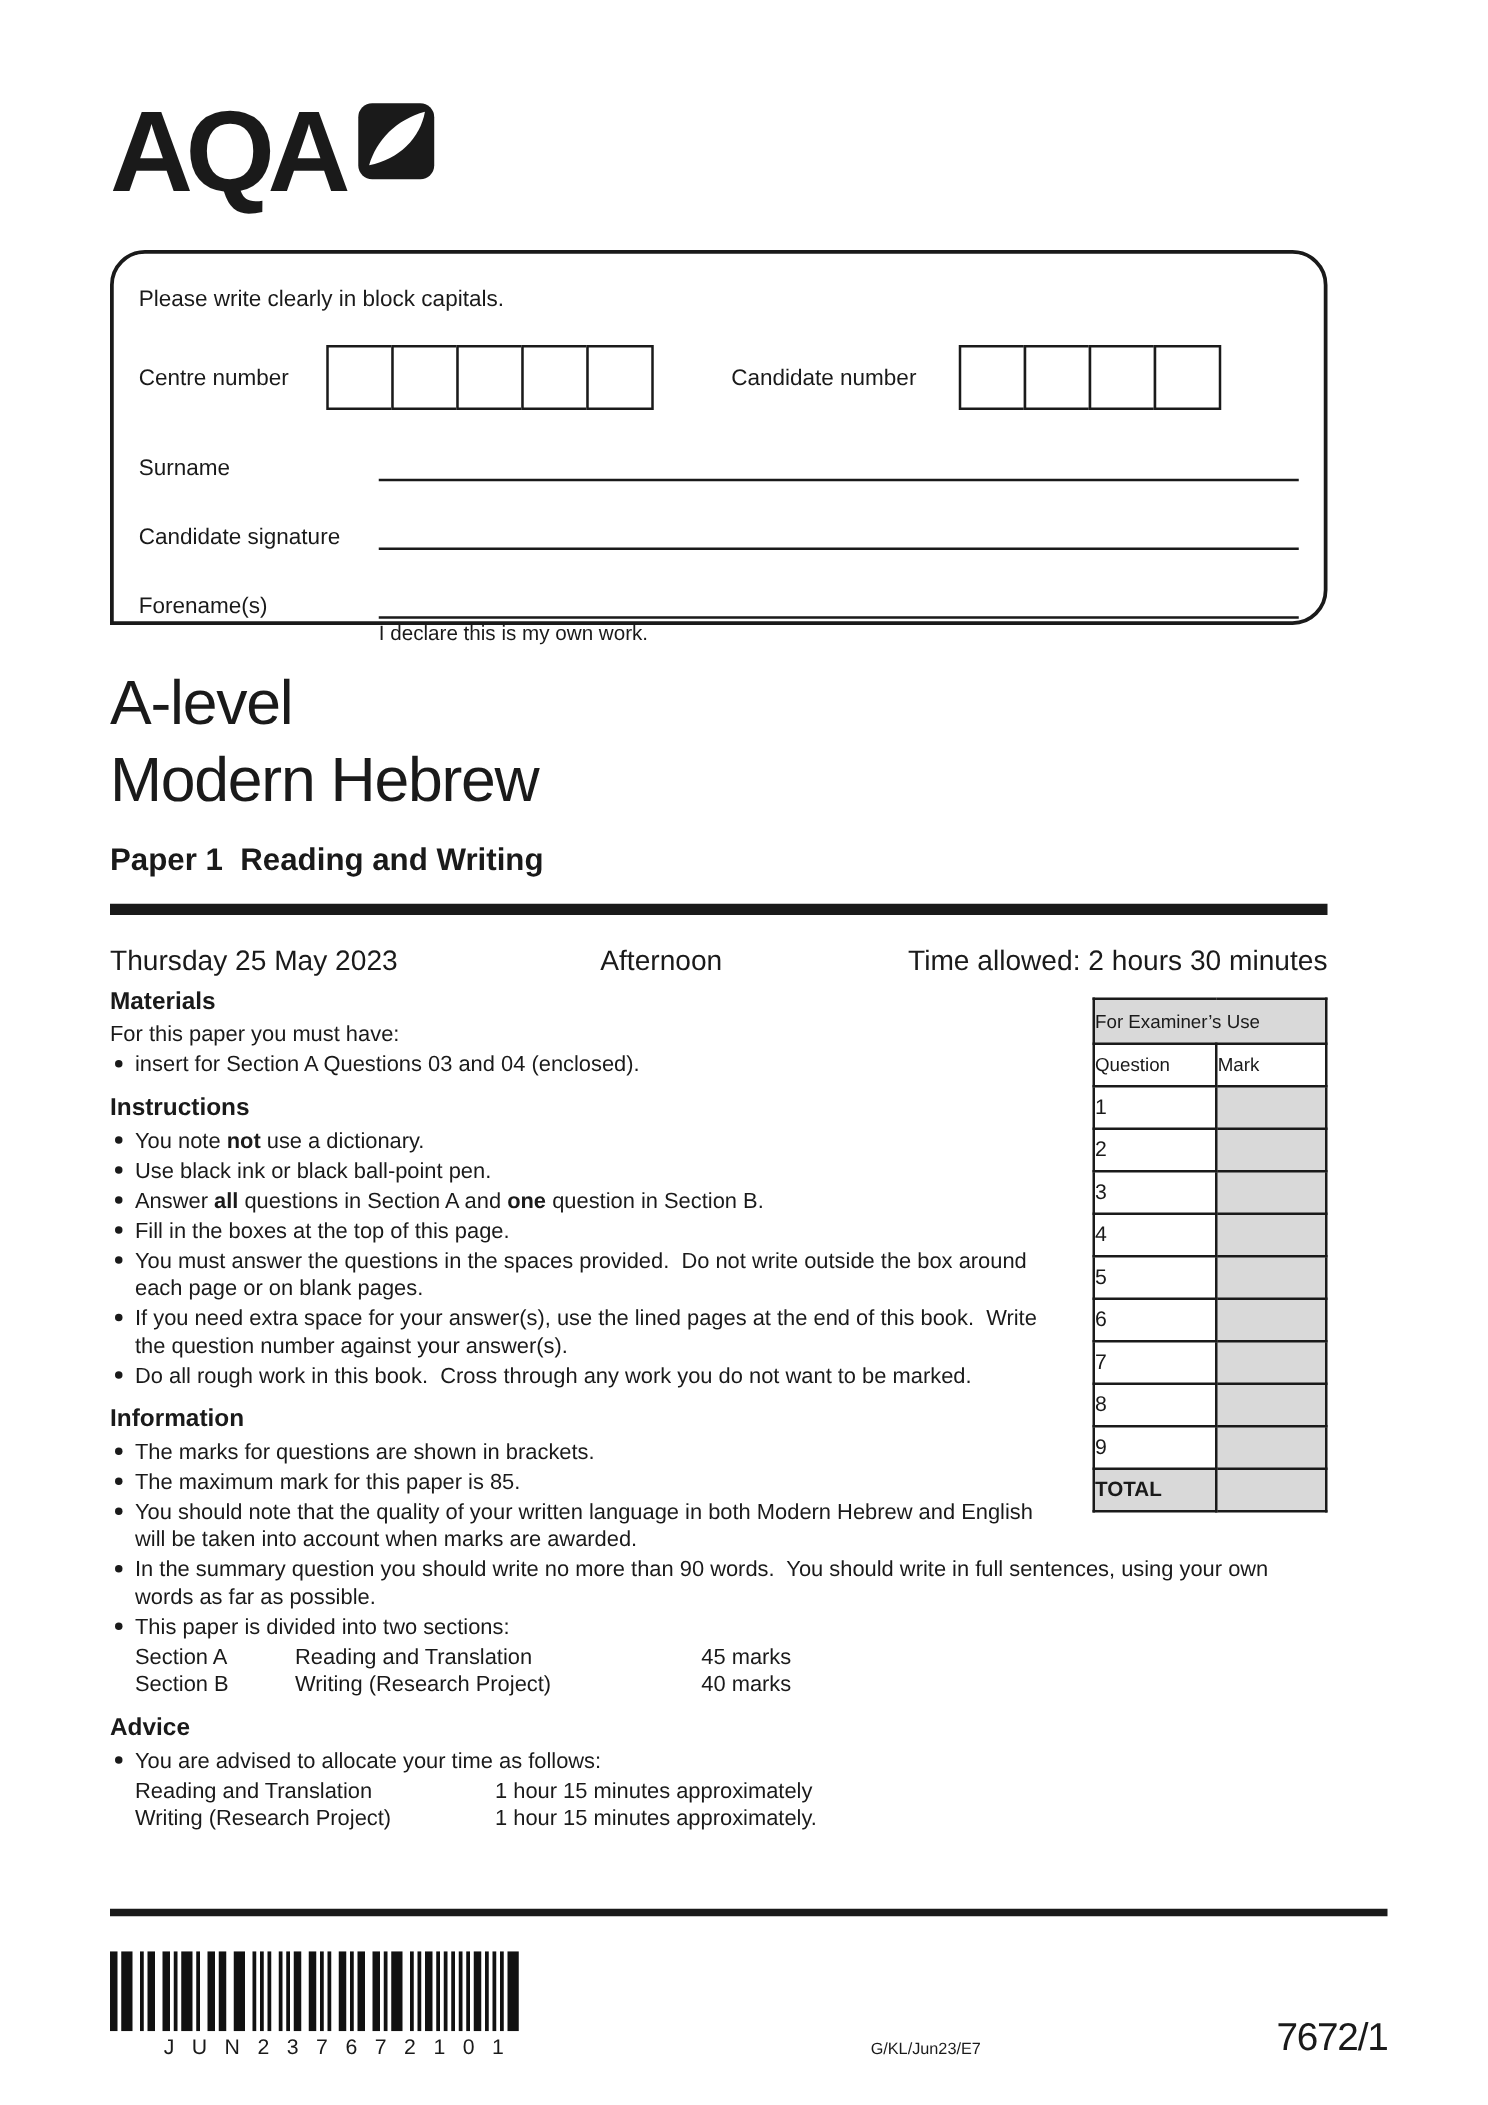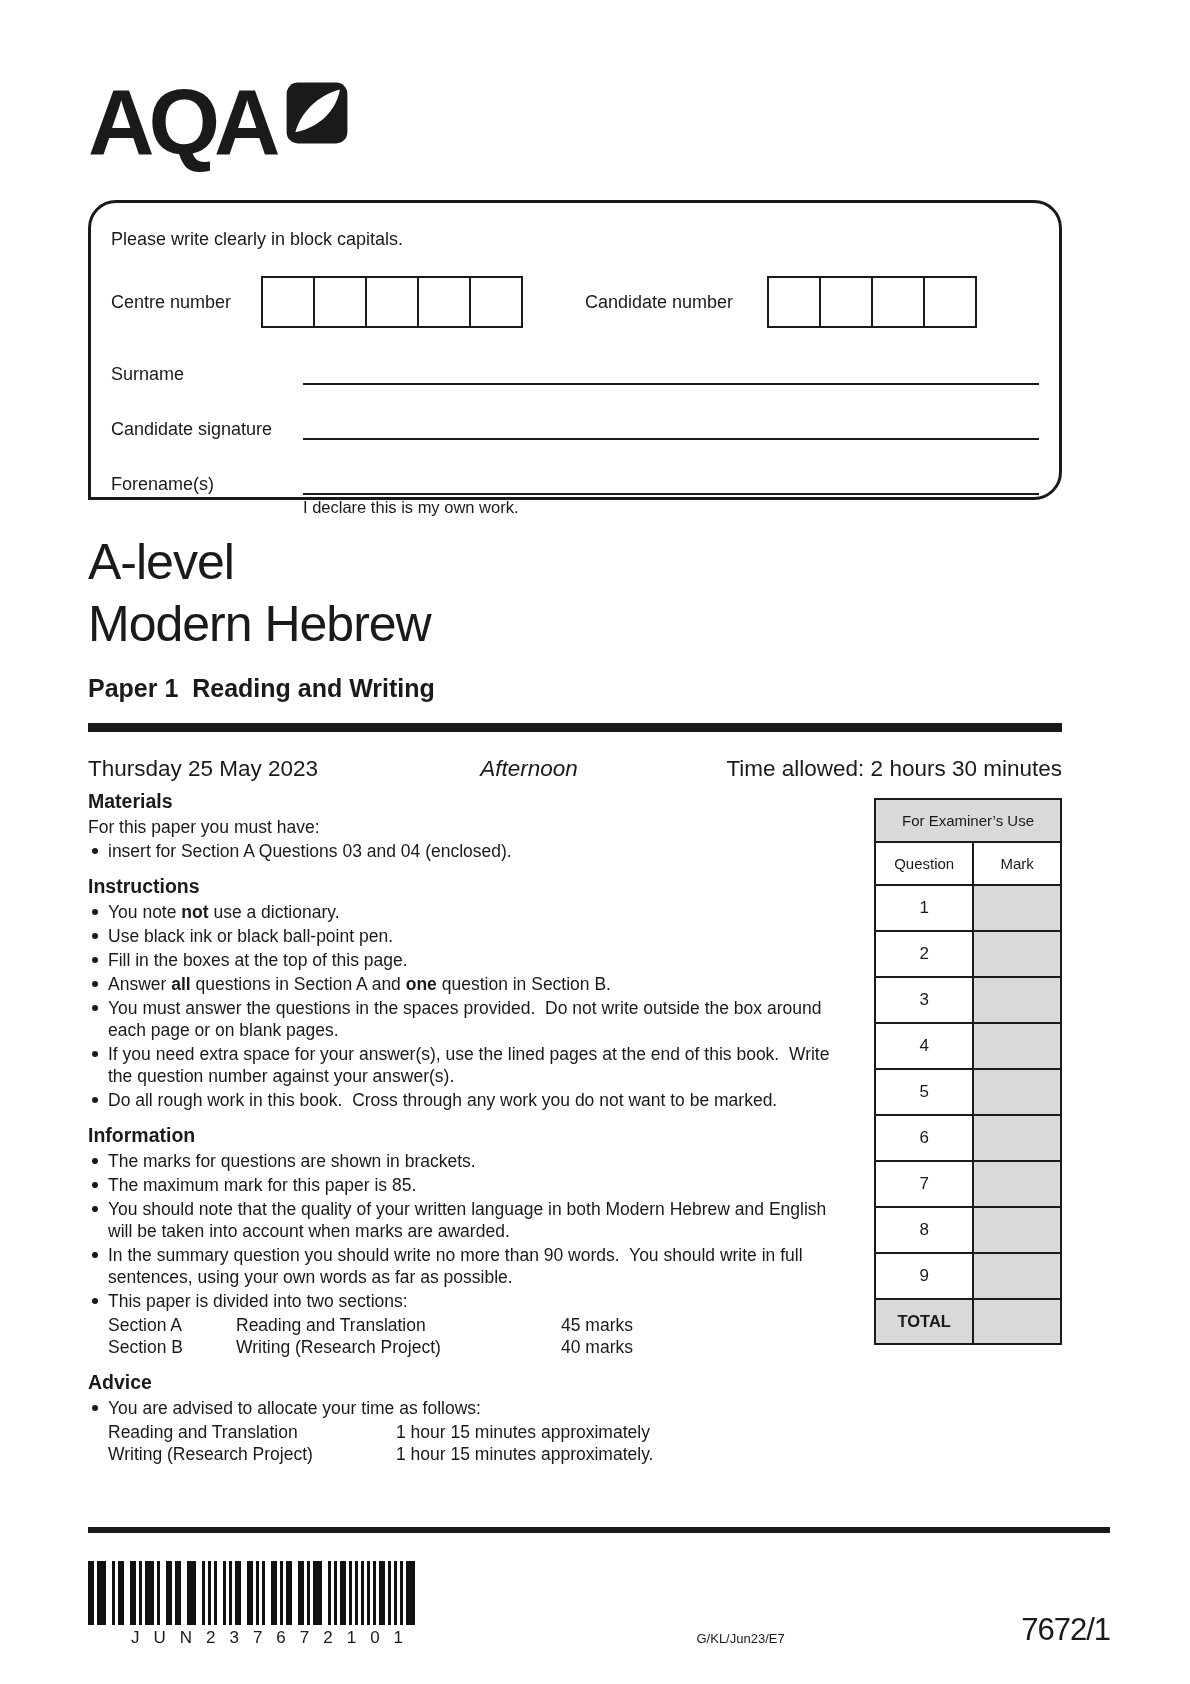--- a/index.html
+++ b/index.html
@@ -37,41 +37,41 @@
 
   
   .qual { font-size:50px; font-weight:500; letter-spacing:-1px; margin-top:34px; line-height:1.12; }
   .subj { font-size:50px; font-weight:500; letter-spacing:-1px; line-height:1.12; margin-top:6px; }
   .paper { font-size:25px; font-weight:700; margin-top:22px; white-space:pre-wrap; }
   .title-rule { height:9px; background:#1a1a1a; margin-top:20px; }
 
   
   .session-row { display:flex; margin-top:24px; font-size:22.5px;justify-content:space-between; }
   .session-row .date { width:337px; }
-  .session-row .sess { width:191px;font-style:italic; }
+  .session-row .sess { width:191px; }
 
   
   .sections { margin-top:8px; }
   .exam-table-wrap { float:right; width:188px; margin:8px 0 18px 40px; }
   h3.sec { font-size:19.5px; font-weight:700; margin:13px 0 3px 0; }
   h3.sec.first { margin-top:4px; }
   .intro { font-size:17.5px; margin:0; line-height:22px; white-space:pre-wrap; }
   .blist { margin:1px 12px 0 0; }
   .li { position:relative; padding-left:20px; font-size:17.5px; line-height:22px; margin:2px 0; white-space:pre-wrap; }
   .li::before { content:""; position:absolute; left:4px; top:8px; width:6px; height:6px; border-radius:50%; background:#1a1a1a; }
   .li .bb { font-weight:700; }
   .subrow { display:flex; margin-left:20px; font-size:17.5px; line-height:22px; }
   .subrow.abc span:nth-child(1) { width:128px; }
   .subrow.abc span:nth-child(2) { width:325px; }
   .subrow.time span:nth-child(1) { width:288px; }
 
   
   table.exam-table { border-collapse:collapse; width:188px; }
   table.exam-table th, table.exam-table td {
-    border:2px solid #1a1a1a; text-align:center; padding:12px; height:34px; font-weight:400;
+    border:2px solid #1a1a1a; text-align:left; padding:0; height:34px; font-weight:400;
   }
   .et-title { background:#d9d9d9; font-size:15px; height:36px !important; }
   .et-colhead { font-size:15px; width:99px; }
   .et-colhead.mark { width:89px; }
   .qcell { font-size:17px; background:#fff; }
   .mcell { background:#d9d9d9; }
   .total-cell { font-size:16.5px; font-weight:700 !important; background:#d9d9d9; }
   .total-mark { background:#d9d9d9; }
 
   
@@ -211,22 +211,22 @@
     <h3 class="sec first">Materials</h3>
     <p class="intro">For this paper you must have:</p>
     <div class="blist">
         <div class="li"><span>insert for Section A Questions 03 and 04 (enclosed).</span></div>
       </div>
 
     <h3 class="sec">Instructions</h3>
     <div class="blist">
         <div class="li"><span>You note </span><span class="bb">not</span><span> use a dictionary.</span></div>
         <div class="li"><span>Use black ink or black ball-point pen.</span></div>
+        <div class="li"><span>Answer </span><span class="bb">all</span><span> questions in Section A and </span><span class="bb">one</span><span> question in Section B.</span></div>
         <div class="li"><span>Fill in the boxes at the top of this page.</span></div>
-        <div class="li"><span>Answer </span><span class="bb">all</span><span> questions in Section A and </span><span class="bb">one</span><span> question in Section B.</span></div>
         <div class="li"><span>You must answer the questions in the spaces provided.  Do not write outside the box around each page or on blank pages.</span></div>
         <div class="li"><span>If you need extra space for your answer(s), use the lined pages at the end of this book.  Write the question number against your answer(s).</span></div>
         <div class="li"><span>Do all rough work in this book.  Cross through any work you do not want to be marked.</span></div>
       </div>
 
     <h3 class="sec">Information</h3>
     <div class="blist">
         <div class="li"><span>The marks for questions are shown in brackets.</span></div>
         <div class="li"><span>The maximum mark for this paper is 85.</span></div>
         <div class="li"><span>You should note that the quality of your written language in both Modern Hebrew and English will be taken into account when marks are awarded.</span></div>

